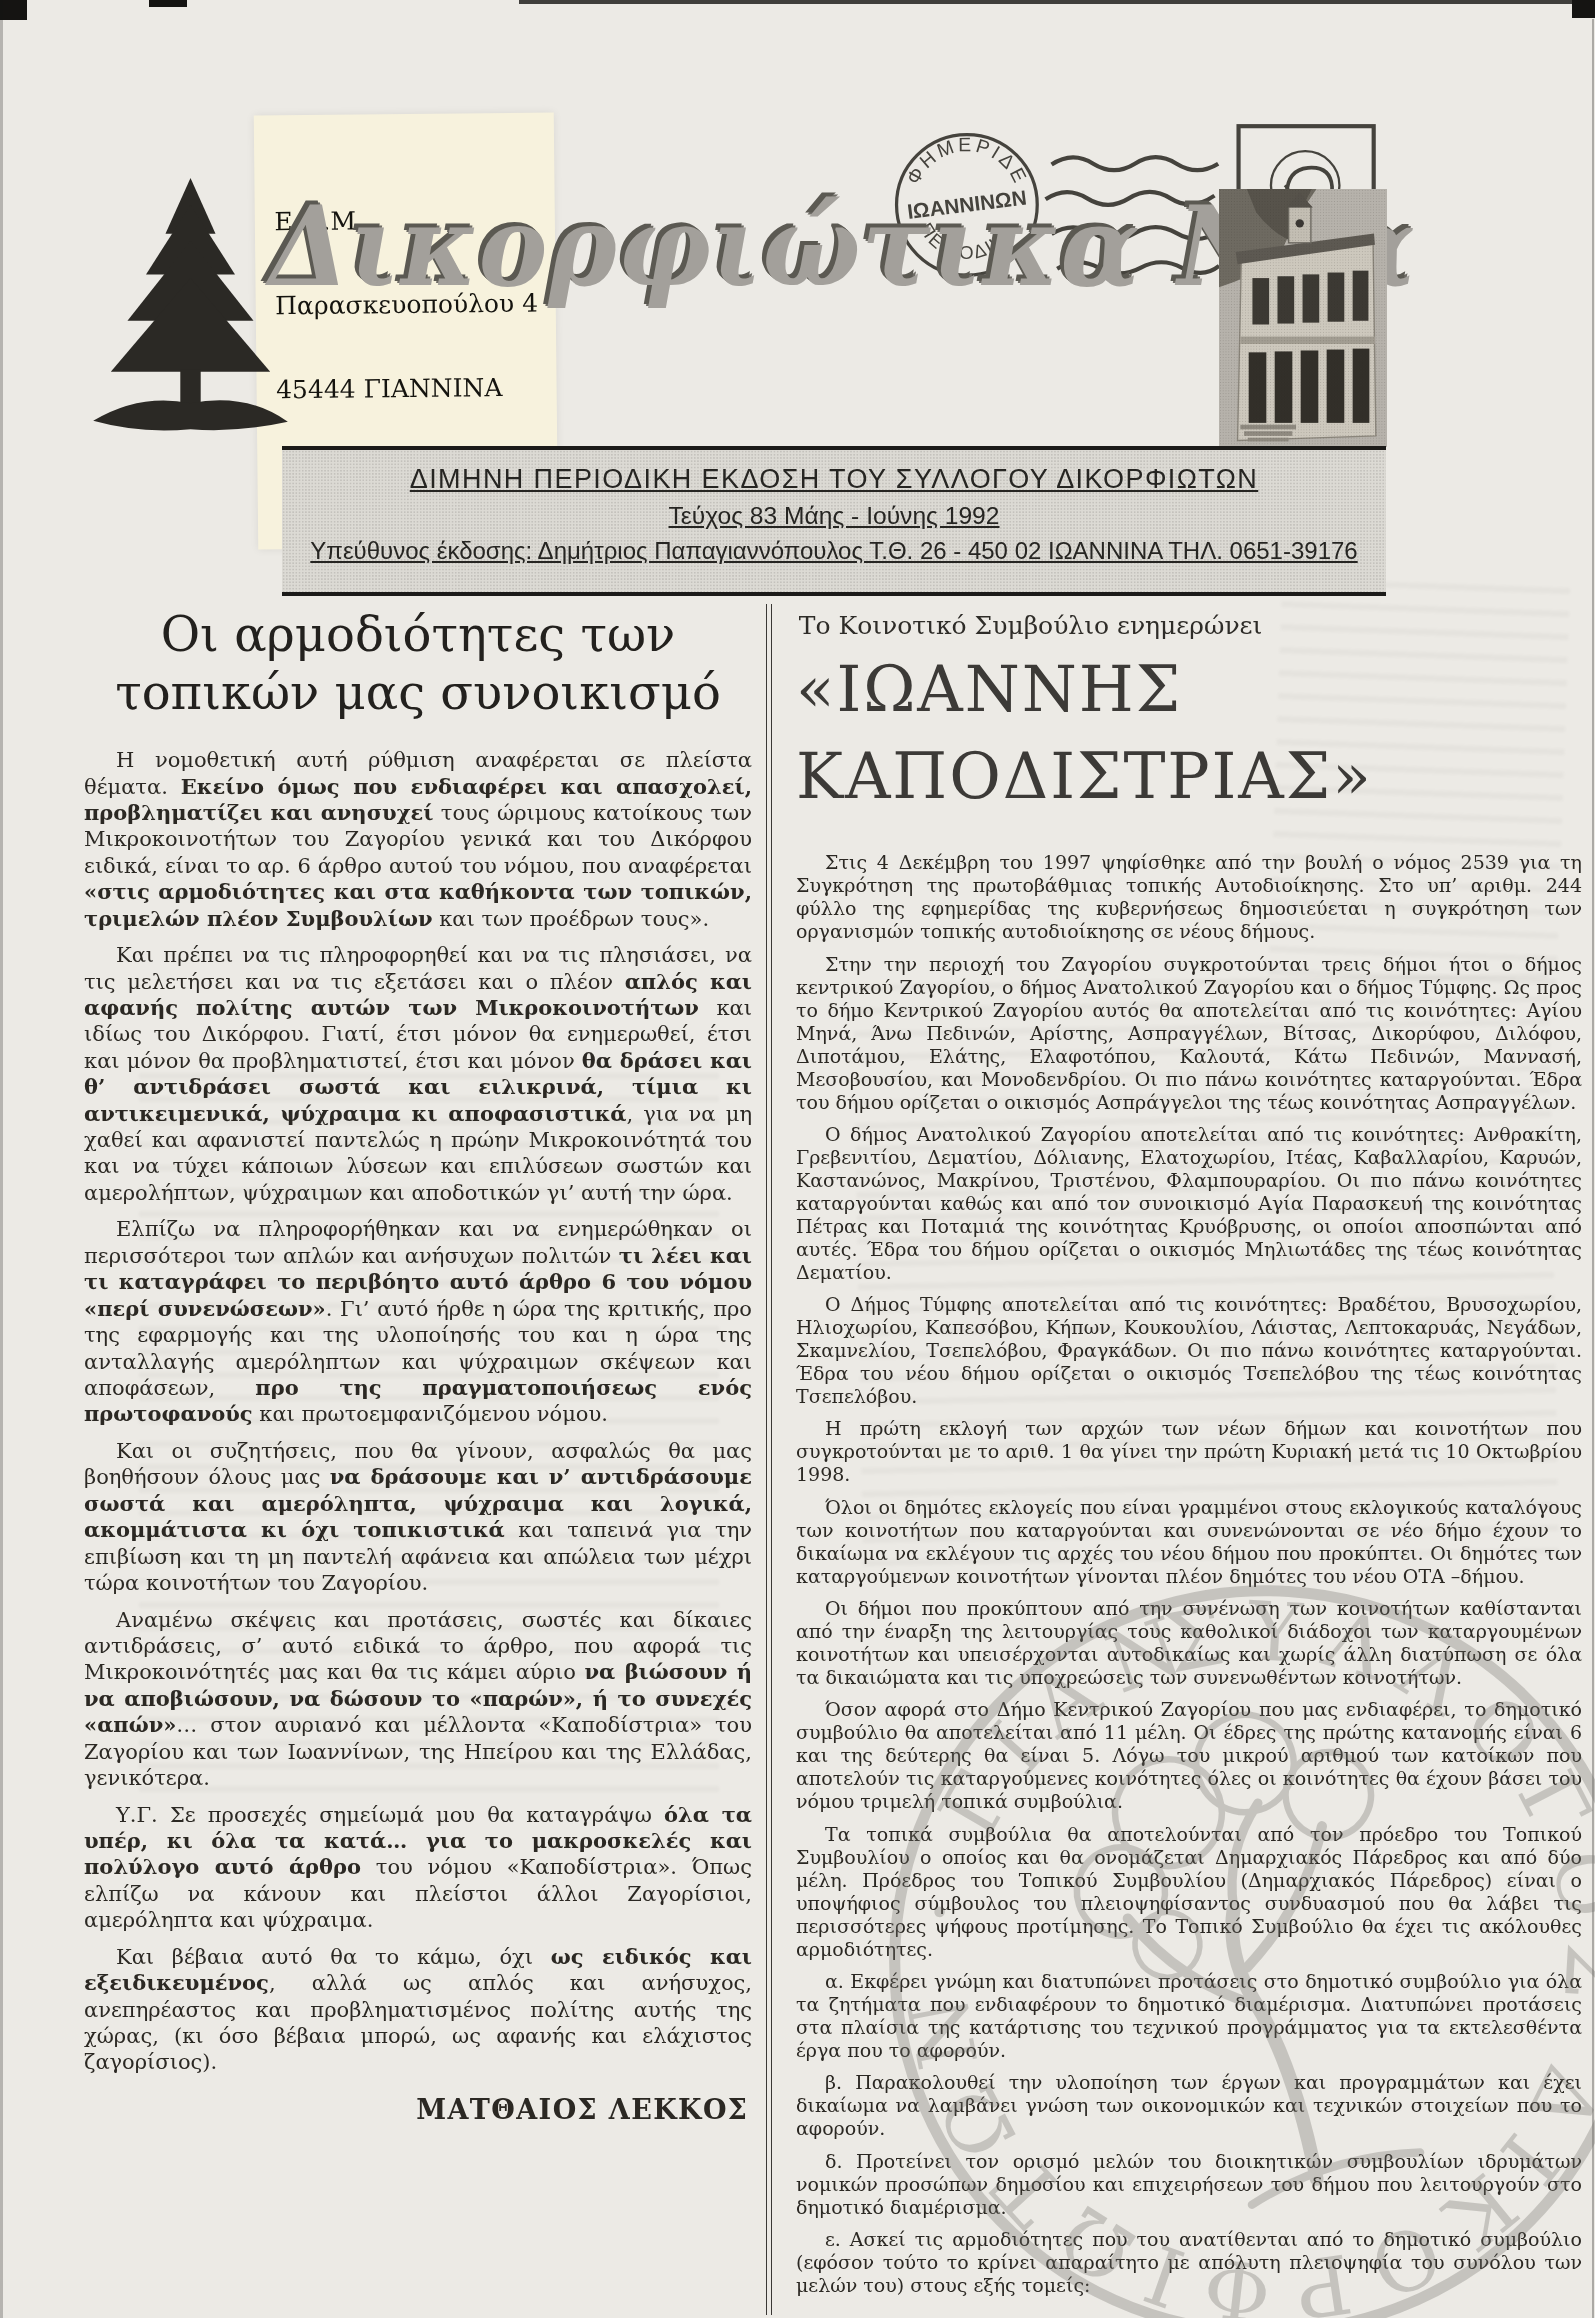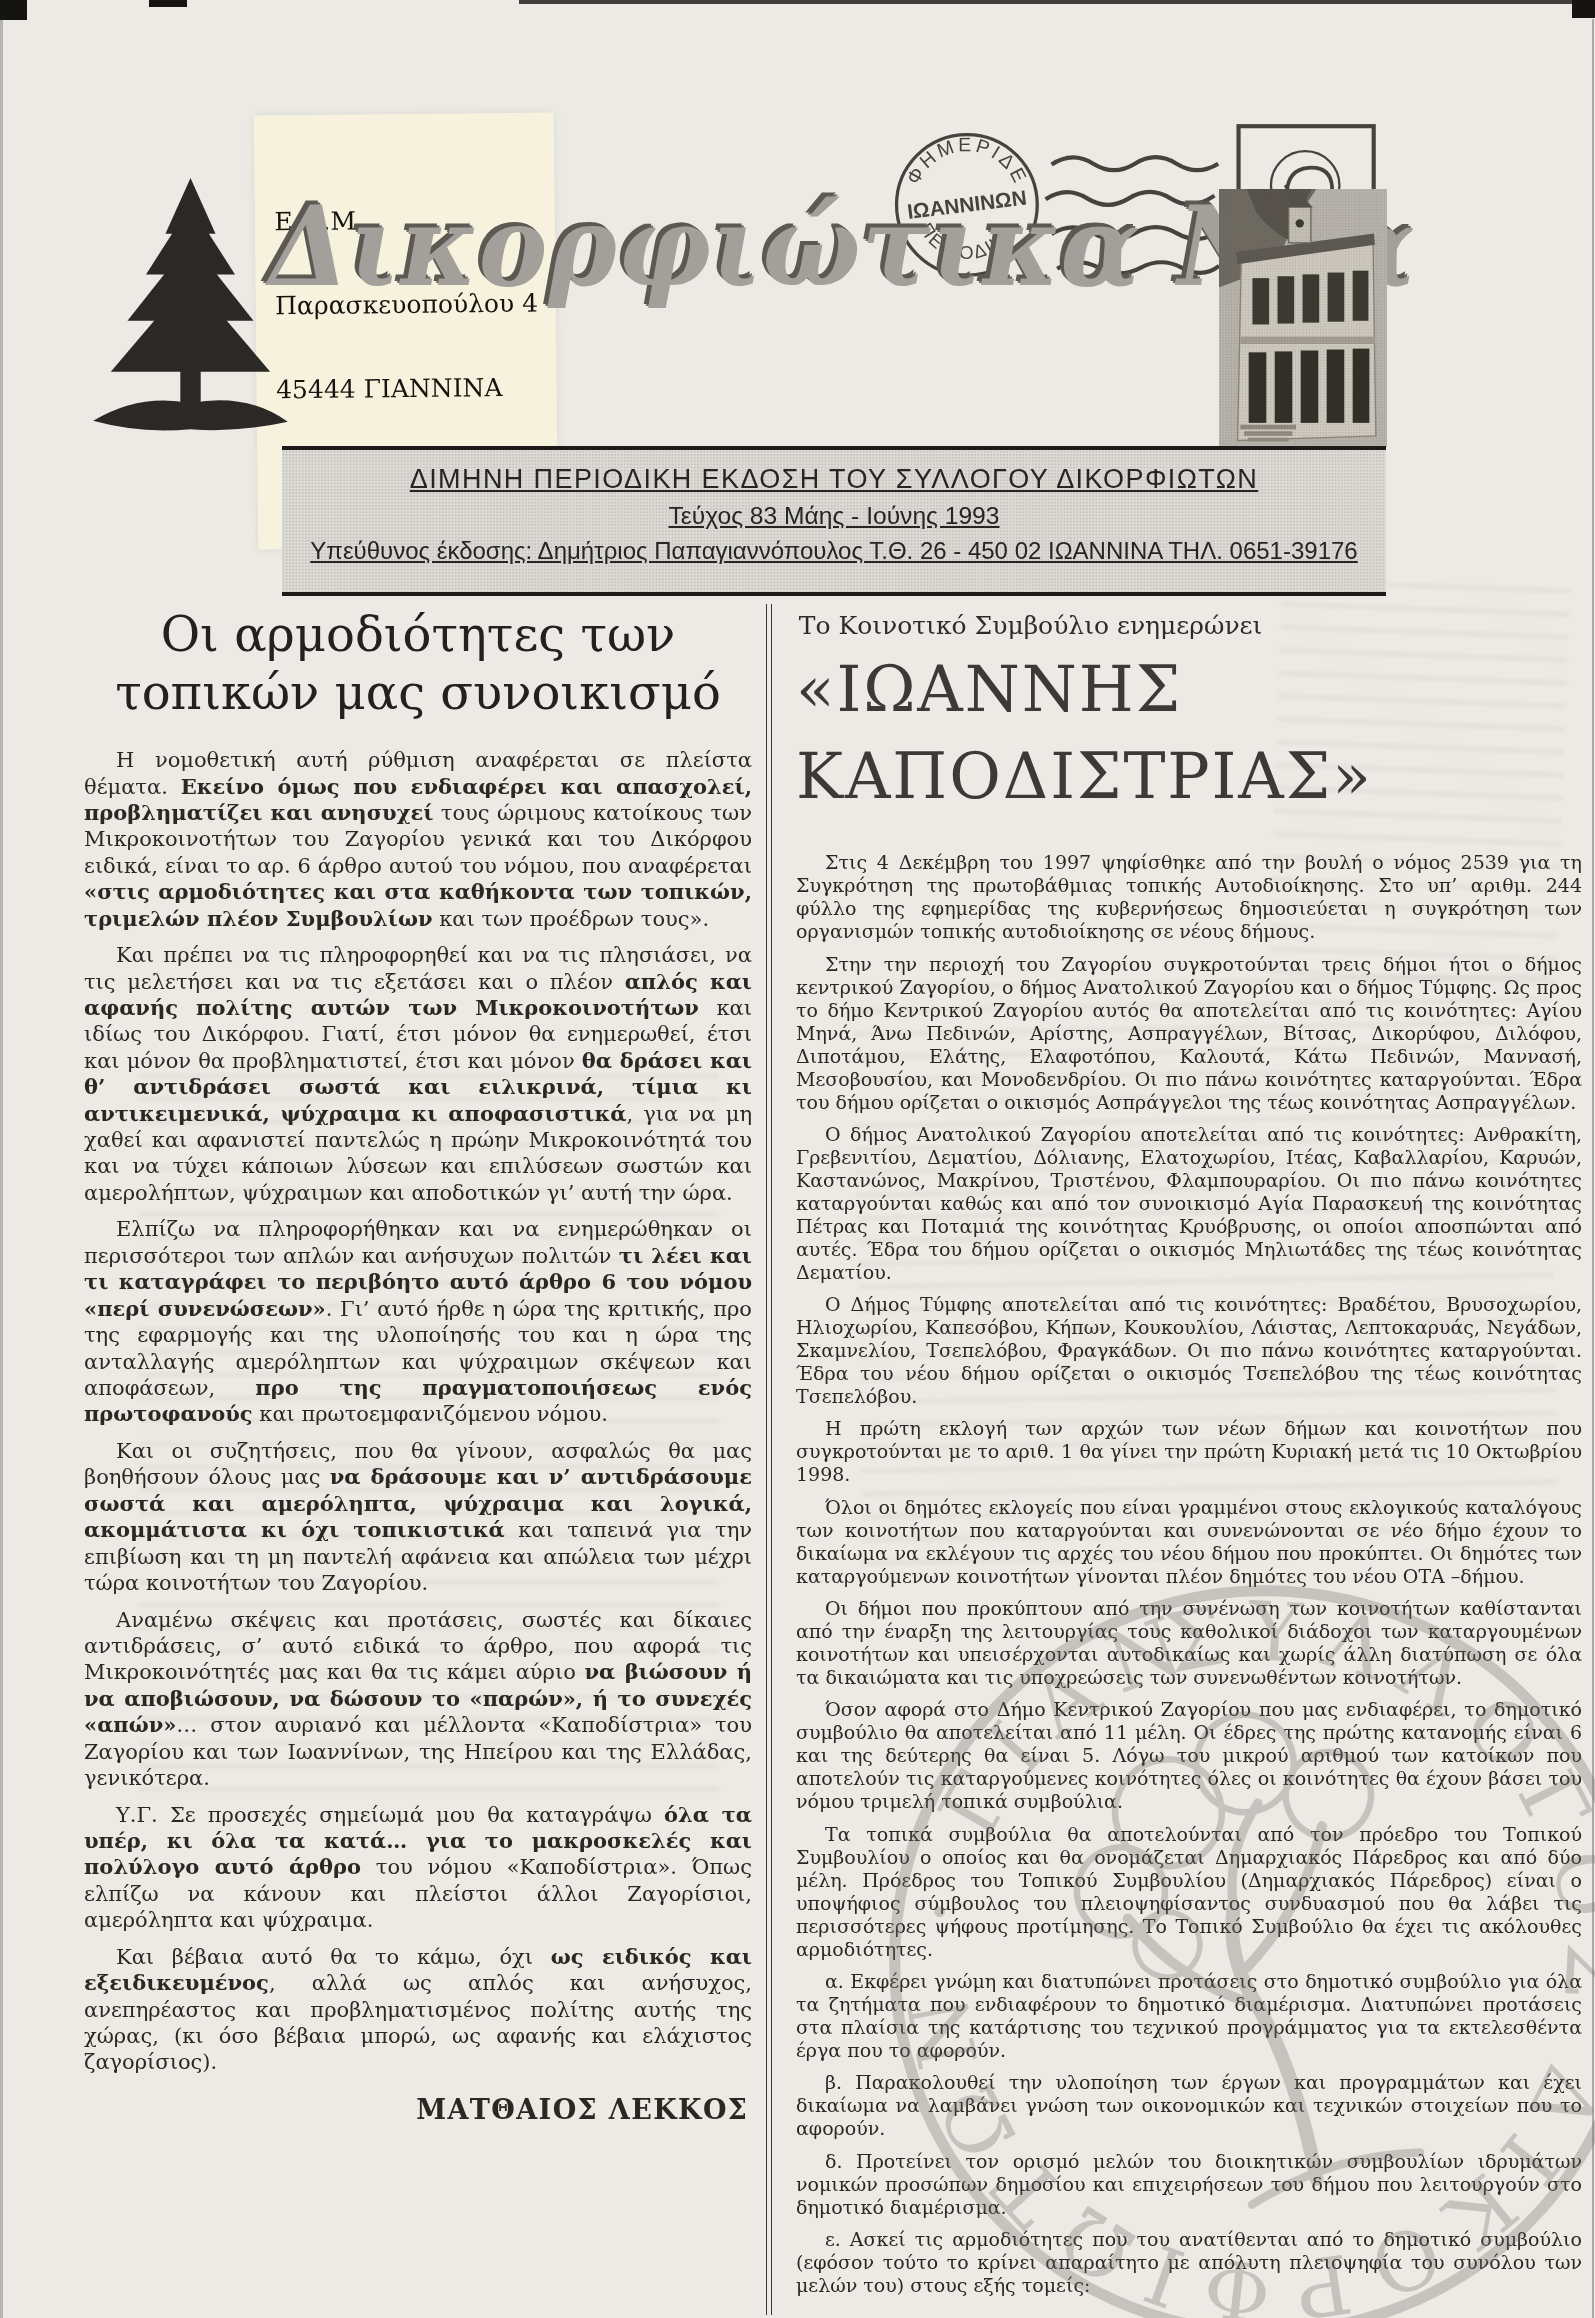--- a/index.html
+++ b/index.html
@@ -135,21 +135,21 @@
     <g fill="#8f8a80">
       <rect x="46" y="508" width="120" height="10"></rect>
         <rect x="54" y="522" width="104" height="10"></rect>
         <rect x="62" y="536" width="88" height="8"></rect>
     </g>
     <rect width="362" height="556" fill="url(#ht)"></rect>
   </svg>
 
   <div class="subbar">
     <div class="l1">ΔΙΜΗΝΗ ΠΕΡΙΟΔΙΚΗ ΕΚΔΟΣΗ ΤΟΥ ΣΥΛΛΟΓΟΥ ΔΙΚΟΡΦΙΩΤΩΝ</div>
-    <div class="l2">Τεύχος 83 Μάης - Ιούνης 1993</div>
+    <div class="l2">Τεύχος 83 Μάης - Ιούνης 1992</div>
     <div class="l3">Υπεύθυνος έκδοσης: Δημήτριος Παπαγιαννόπουλος Τ.Θ. 26 - 450 02 ΙΩΑΝΝΙΝΑ ΤΗΛ. 0651-39176</div>
   </div>
 
   <div class="divider"></div>
 
   <div class="colL">
     <h1>Οι αρμοδιότητες των τοπικών μας συνοικισμό</h1>
     <div>
         <p><span>Η νομοθετική αυτή ρύθμιση αναφέρεται σε πλείστα θέματα. </span><b>Εκείνο όμως που ενδιαφέρει και απασχολεί, προβληματίζει και ανησυχεί</b><span> τους ώριμους κατοίκους των Μικροκοινοτήτων του Ζαγορίου γενικά και του Δικόρφου ειδικά, είναι το αρ. 6 άρθρο αυτού του νόμου, που αναφέρεται </span><b>«στις αρμοδιότητες και στα καθήκοντα των τοπικών, τριμελών πλέον Συμβουλίων</b><span> και των προέδρων τους».</span></p>
         <p><span>Και πρέπει να τις πληροφορηθεί και να τις πλησιάσει, να τις μελετήσει και να τις εξετάσει και ο πλέον </span><b>απλός και αφανής πολίτης αυτών των Μικροκοινοτήτων</b><span> και ιδίως του Δικόρφου. Γιατί, έτσι μόνον θα ενημερωθεί, έτσι και μόνον θα προβληματιστεί, έτσι και μόνον </span><b>θα δράσει και θ’ αντιδράσει σωστά και ειλικρινά, τίμια κι αντικειμενικά, ψύχραιμα κι αποφασιστικά</b><span>, για να μη χαθεί και αφανιστεί παντελώς η πρώην Μικροκοινότητά του και να τύχει κάποιων λύσεων και επιλύσεων σωστών και αμερολήπτων, ψύχραιμων και αποδοτικών γι’ αυτή την ώρα.</span></p>

